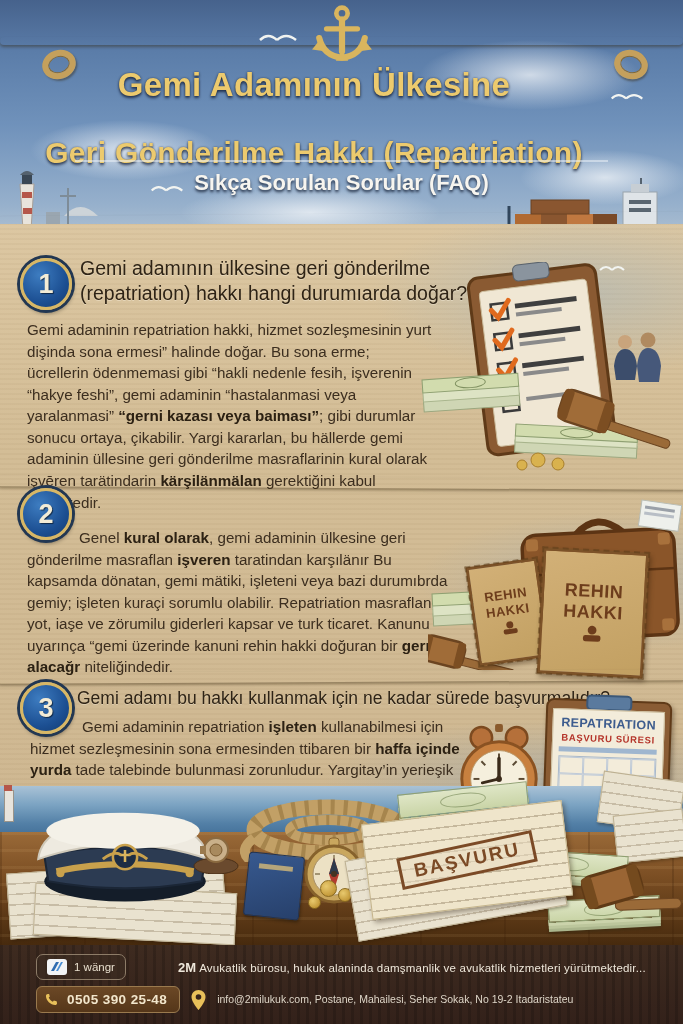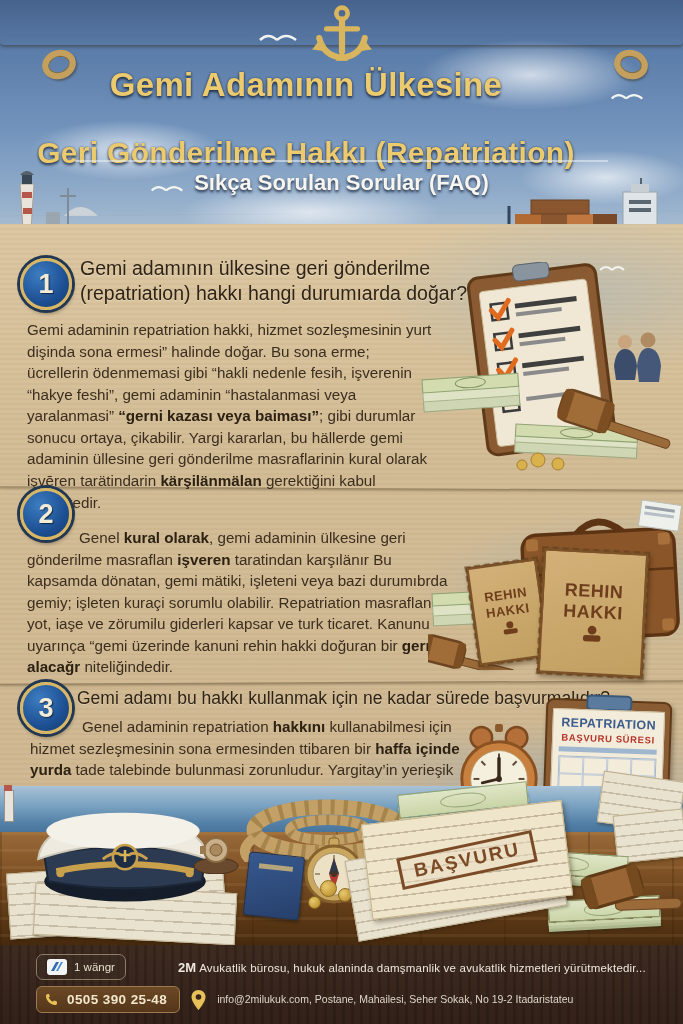--- a/index.html
+++ b/index.html
@@ -14,21 +14,21 @@
     background:linear-gradient(180deg,#46628c 0%,#5b7da9 20%,#7092bb 48%,#96b0cc 78%,#c2cdd6 100%);}
   .cloud{position:absolute;border-radius:50%;
     background:radial-gradient(closest-side,rgba(244,247,250,.75),rgba(244,247,250,0));}
   .rope{background:repeating-linear-gradient(68deg,#e3c econ 0,#e3c488 0 3px,#c5a05c 3px 7px,#97743a 7px 10px);
     box-shadow:0 2px 3px rgba(50,35,10,.4);border-radius:6px;}
   .rope-top{top:37px;left:0;width:683px;height:8px;}
   .rope-knot{position:absolute;width:22px;height:17px;border:6px solid #c5a05c;border-radius:50%;
     box-shadow:inset 0 0 0 1px #8a6a30,1px 2px 2px rgba(50,35,10,.4);}
   .rope-mid{top:214px;left:-4px;width:691px;height:13px;transform:rotate(-.4deg);}
   .title{position:absolute;left:0;width:612px;text-align:center;font-weight:700;color:#ecca6e;
-    text-shadow:0 2px 3px rgba(12,22,44,.75),0 0 2px rgba(12,22,44,.5);letter-spacing:.3px;}
+    text-shadow:0 2px 3px rgba(12,22,44,.75),0 0 2px rgba(12,22,44,.5);letter-spacing:.3px;padding-left:8px;}
   .title-1{top:66px;font-size:33px;}
   .title-2{top:108px;font-size:30px;margin-top:28px;}
   .title-rule{top:160px;left:75px;width:533px;height:2px;background:rgba(235,240,246,.55);position:absolute;}
   .subtitle{position:absolute;top:170px;left:0;width:683px;text-align:center;font-weight:700;font-size:22px;
     color:#f7f5ef;text-shadow:0 2px 3px rgba(10,20,40,.85);}
 
   
   .parchment{position:absolute;top:224px;left:0;width:683px;height:576px;
     background:
       radial-gradient(ellipse 300px 120px at 85% 12%, rgba(140,175,205,.35), rgba(140,175,205,0) 70%),
@@ -315,21 +315,21 @@
         </svg>
     </div>
   </div>
 
   <div class="rope rope-div abs" style="top:671px;transform:rotate(-.3deg);"></div>
 
   <div class="num-badge" style="left:20px;top:682px;">
     <span>3</span>
   </div>
   <div class="question q3">Gemi adamı bu hakkı kullanmak için ne kadar sürede başvurmalıdır?</div>
-  <p class="answer a3"><span>Genel adaminin repatriation </span><b>hakkını</b><span> kullanabilmesi için hizmet sezleşmesinin sona ermesinden ttibaren bir </span><b>haffa içinde yurda</b><span> tade talebinde bulunmasi zorunludur. Yargitay’in yerieşik içiinatlarina göre </span><b>bu sure “hak düsürücu niteliktedir”</b><span>.</span></p>
+  <p class="answer a3"><span>Gemi adaminin repatriation </span><b>işleten</b><span> kullanabilmesi için hizmet sezleşmesinin sona ermesinden ttibaren bir </span><b>haffa içinde yurda</b><span> tade talebinde bulunmasi zorunludur. Yargitay’in yerieşik içiinatlarina göre </span><b>bu sure “hak düsürücu niteliktedir”</b><span>.</span></p>
 
   <svg class="abs" style="left:452px;top:722px;" width="94" height="108" viewBox="0 0 96 110">
     <circle cx="30" cy="16" r="11" fill="#b5703a" stroke="#7c4a20" stroke-width="2.5"></circle>
     <circle cx="66" cy="16" r="11" fill="#b5703a" stroke="#7c4a20" stroke-width="2.5"></circle>
     <rect x="44" y="2" width="8" height="8" rx="2" fill="#8a5a2c"></rect>
     <line x1="26" y1="92" x2="14" y2="106" stroke="#7c4a20" stroke-width="4"></line>
     <line x1="70" y1="92" x2="82" y2="106" stroke="#7c4a20" stroke-width="4"></line>
     <circle cx="48" cy="58" r="38" fill="#c8803f" stroke="#8a5222" stroke-width="3"></circle>
     <circle cx="48" cy="58" r="29" fill="#f5efdd" stroke="#b99868"></circle>
     <g stroke="#5a4a34" stroke-width="2">

